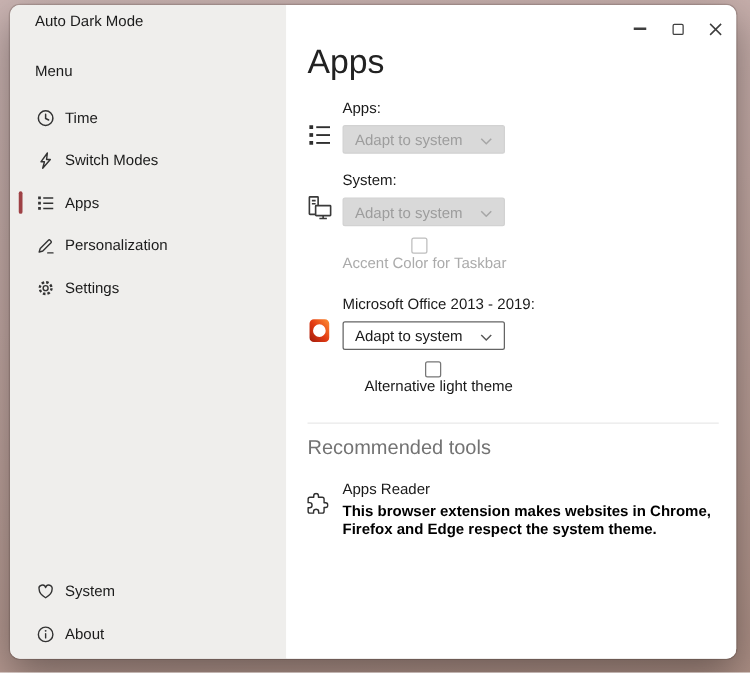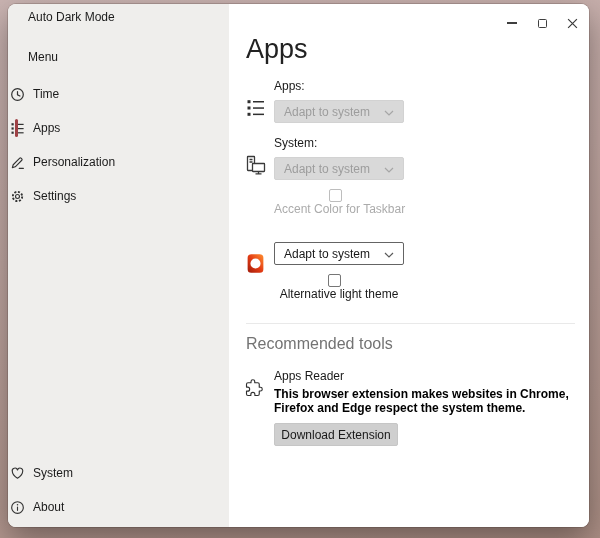--- a/index.html
+++ b/index.html
@@ -13,21 +13,21 @@
   .window {
     position:absolute; left:8px; top:4px; width:581px; height:523px;
     background:#ffffff; border-radius:8px; overflow:hidden; display:flex;
     box-shadow: 0 12px 32px rgba(0,0,0,.38), 0 0 0 1px rgba(90,70,68,.25);
   }
   
   .sidebar { width:221px; flex-shrink:0; background:#efeeec; position:relative; }
   .app-title { padding:6px 0 0 20px; font-size:12px; color:#1b1b1b; }
   .menu-label { margin:26px 0 0 20px; font-size:12px; font-weight:normal; color:#1b1b1b; }
   .nav { margin-top:13px; }
-  .nav-item { position:relative; height:34px; display:flex; align-items:center; padding-left:1px; cursor:default; }
+  .nav-item { position:relative; height:34px; display:flex; align-items:center; padding-left:20px; cursor:default; }
   .sel-bar { display:none; }
   .nav-item.selected .sel-bar {
     display:block; position:absolute; left:7px; top:8px; width:3px; height:18px;
     background:#9e4145; border-radius:2px;
   }
   .nav-ic { width:16px; height:16px; display:flex; align-items:center; justify-content:center; color:#333; }
   .nav-lbl { margin-left:8px; font-size:12px; color:#1b1b1b; }
   .sidebar-footer { position:absolute; left:0; right:0; bottom:3px; }
   
   .main { flex:1; background:#ffffff; position:relative; }
@@ -79,20 +79,29 @@
       <div class="nav-item">
 
         <span class="nav-ic">
           <svg width="15" height="15" viewBox="0 0 16 16" fill="none" stroke="#333" stroke-width="1.3">
             <circle cx="8" cy="8" r="6.2"></circle>
               <path d="M8 4.8 V8.3 L10.6 9.6" stroke-linecap="round"></path>
           </svg>
         </span>
         <span class="nav-lbl">Time</span>
       </div>
+      <div class="nav-item">
+
+        <span class="nav-ic">
+          <svg width="15" height="15" viewBox="0 0 16 16" fill="none" stroke="#333" stroke-width="1.2" stroke-linejoin="round">
+            <path d="M9.5 1.5 L4 9 H7 L5.5 14.5 L12 7 H8.8 Z"></path>
+          </svg>
+        </span>
+        <span class="nav-lbl">Switch Modes</span>
+      </div>
       <div class="nav-item selected">
         <span class="sel-bar"></span>
         <span class="nav-ic">
           <svg width="15" height="15" viewBox="0 0 15 15" fill="#333">
             <rect x="1.5" y="2.2" width="2.2" height="2.2"></rect>
               <rect x="5.6" y="2.8" width="8" height="1.2"></rect>
             <rect x="1.5" y="6.4" width="2.2" height="2.2"></rect>
               <rect x="5.6" y="7" width="8" height="1.2"></rect>
             <rect x="1.5" y="10.6" width="2.2" height="2.2"></rect>
               <rect x="5.6" y="11.2" width="8" height="1.2"></rect>
@@ -221,20 +230,21 @@
             <linearGradient id="offg" x1="0" y1="1" x2="1" y2="0">
               <stop offset="0" stop-color="#a11b0b"></stop>
                 <stop offset="0.5" stop-color="#e33c14"></stop>
                 <stop offset="1" stop-color="#ff8f30"></stop>
             </linearGradient>
           </defs>
           <path fill="url(#offg)" fill-rule="evenodd" d="M7 1.5 h10 a4 4 0 0 1 4 4 v13 a4 4 0 0 1 -4 4 H7 a4 4 0 0 1 -4 -4 v-13 a4 4 0 0 1 4 -4 z M12 6.2 a5.8 5.8 0 1 0 0 11.6 a5.8 5.8 0 0 0 0 -11.6 z"></path>
         </svg>
       </div>
       <div class="sec-body">
+        <div class="sec-label">Microsoft Office 2013 - 2019:</div>
         <div class="select enabled">
           <span>Adapt to system</span>
           <span class="chev">
             <svg width="10" height="6" viewBox="0 0 10 6" fill="none" stroke="currentColor" stroke-width="1.2">
                 <path d="M1 1 L5 5 L9 1"></path>
               </svg>
           </span>
         </div>
         <div class="check enabled">
           <span class="checkbox"></span>
@@ -252,18 +262,17 @@
         <svg width="18" height="18" viewBox="0 0 24 24" fill="none" stroke="#2f2f2f" stroke-width="1.5" stroke-linejoin="round">
           <path d="M20.5 11H19V7c0-1.1-.9-2-2-2h-4V3.5C13 2.12 11.88 1 10.5 1S8 2.12 8 3.5V5H4c-1.1 0-1.99.9-1.99 2v3.8H3.5c1.49 0 2.7 1.21 2.7 2.7s-1.21 2.7-2.7 2.7H2V20c0 1.1.9 2 2 2h3.8v-1.5c0-1.49 1.21-2.7 2.7-2.7 1.49 0 2.7 1.21 2.7 2.7V22H17c1.1 0 2-.9 2-2v-4h1.5c1.38 0 2.5-1.12 2.5-2.5S21.88 11 20.5 11z"></path>
         </svg>
       </div>
       <div class="tool-body">
         <div class="tool-name">Apps Reader</div>
         <div class="tool-desc">
           <div>This browser extension makes websites in Chrome,</div>
           <div>Firefox and Edge respect the system theme.</div>
         </div>
-        <button class="dl-btn">Download Extension</button>
       </div>
     </div>
 
   </div>
 </div>
 
 </body></html>

